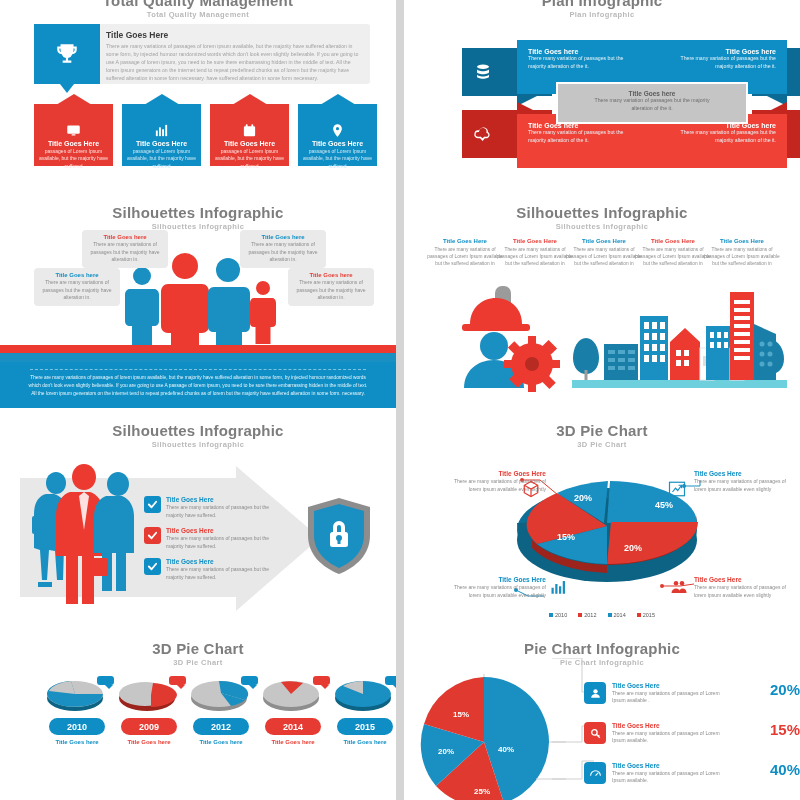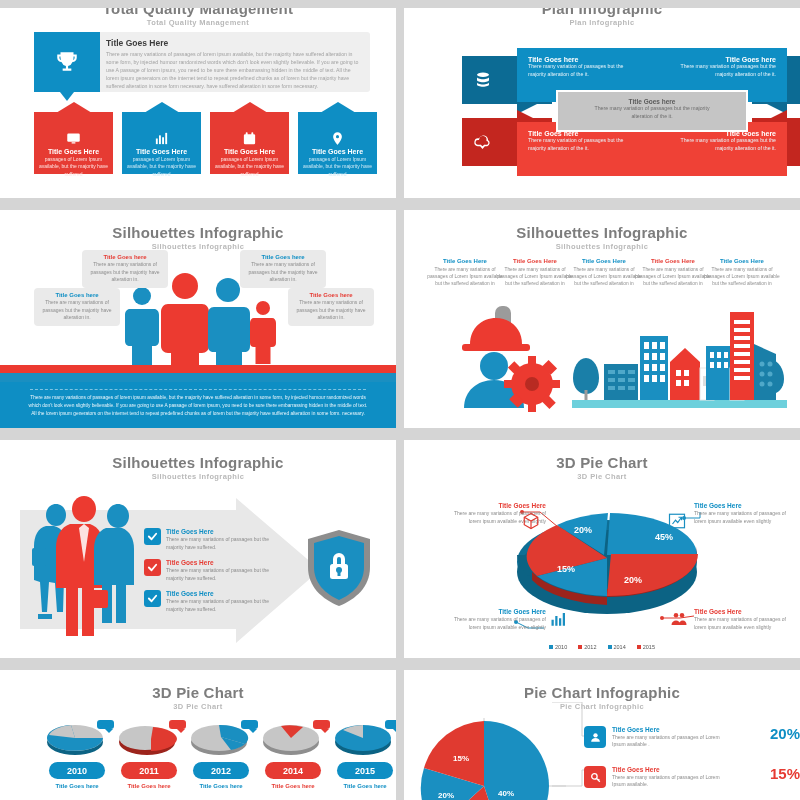--- a/index.html
+++ b/index.html
@@ -7,22 +7,22 @@
     width:800px;height:800px;overflow:hidden;
     background:#d5d5d5;
     font-family:"Liberation Sans","DejaVu Sans",sans-serif;
     -webkit-font-smoothing:antialiased;
   }
   .grid{
     width:800px;height:800px;
     display:grid;
     grid-template-columns:396px 396px;
     grid-template-rows:190px 218px 218px 174px;
-    gap:12px 8px;
-    padding:8px 0 0 0;
+    gap:0 8px;
+    padding:0 0 0 0;
     box-sizing:border-box;
   }
   .panel{
     background:#fff;position:relative;overflow:hidden;
   }
   .ptitle{
     text-align:center;color:#7d7d7d;font-size:15px;font-weight:bold;
     letter-spacing:.2px;margin:0;padding-top:4px;
   }
   .psub{
@@ -633,21 +633,21 @@
     <div class="p7-item" style="left:110px">
       <div style="position:relative;height:34px">
         <svg width="64" height="34" viewBox="0 0 64 34">
           <ellipse cx="30" cy="20" rx="28" ry="13" fill="#9c241c"></ellipse>
           <ellipse cx="28" cy="16" rx="26" ry="12" fill="#c6c6c6"></ellipse>
           <path d="M34 17 L60 17 A27 12.5 0 0 0 36 5 Z" fill="#e03a30"></path>
           <path d="M34 17 L60 17 A27 12.5 0 0 1 34 29 Z" fill="#e03a30"></path>
         </svg>
         <span class="p7-flag bg-red" style="color:#e63b33">60%</span>
       </div>
-      <div class="p7-pill bg-red">2011</div>
+      <div class="p7-pill bg-red">2009</div>
       <div class="p7-cap red">Title Goes here</div>
     </div>
 
     <div class="p7-item" style="left:182px">
       <div style="position:relative;height:34px">
         <svg width="64" height="34" viewBox="0 0 64 34">
           <ellipse cx="30" cy="20" rx="28" ry="13" fill="#8e8e8e"></ellipse>
           <ellipse cx="30" cy="16" rx="28" ry="13" fill="#c6c6c6"></ellipse>
           <path d="M32 15 L56 22 A28 13 0 0 0 30 3 Z" fill="#1a8fc1"></path>
           <path d="M32 15 L56 22 A28 13 0 0 1 42 28 Z" fill="#1a8fc1"></path>

